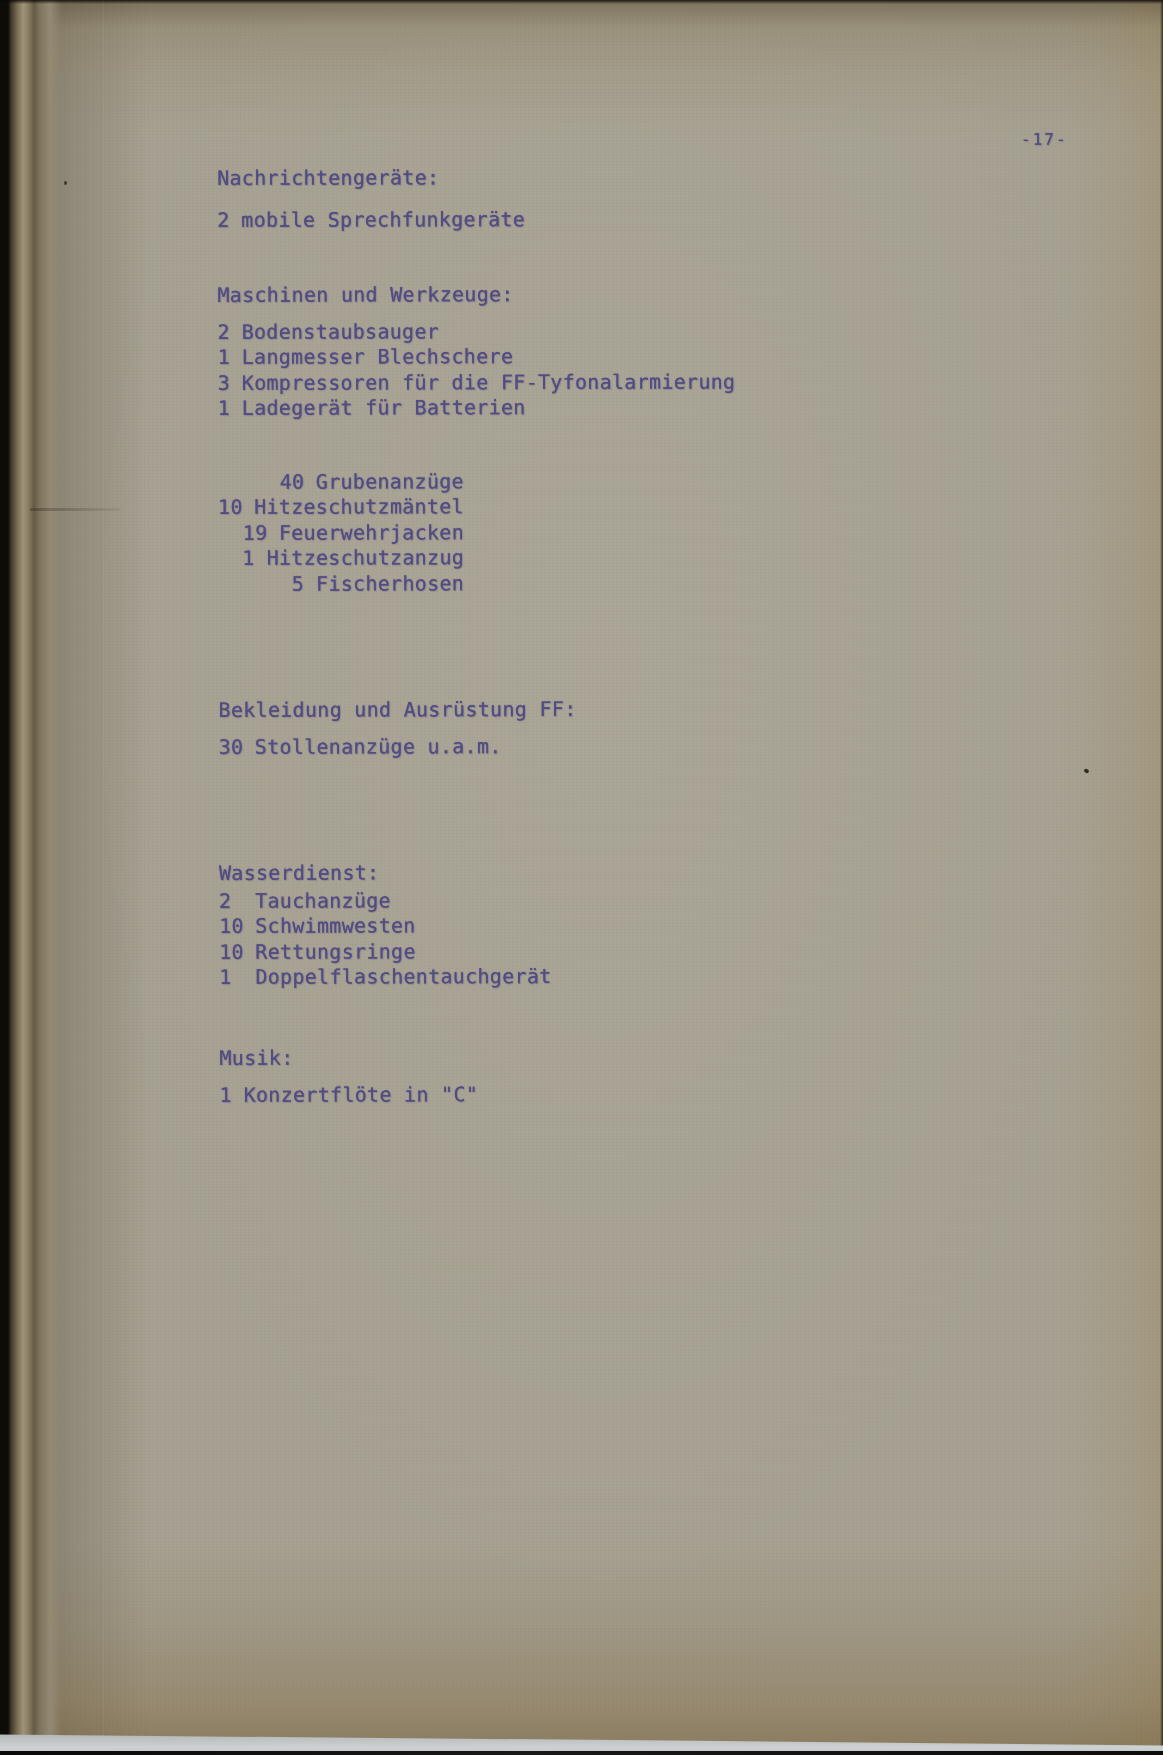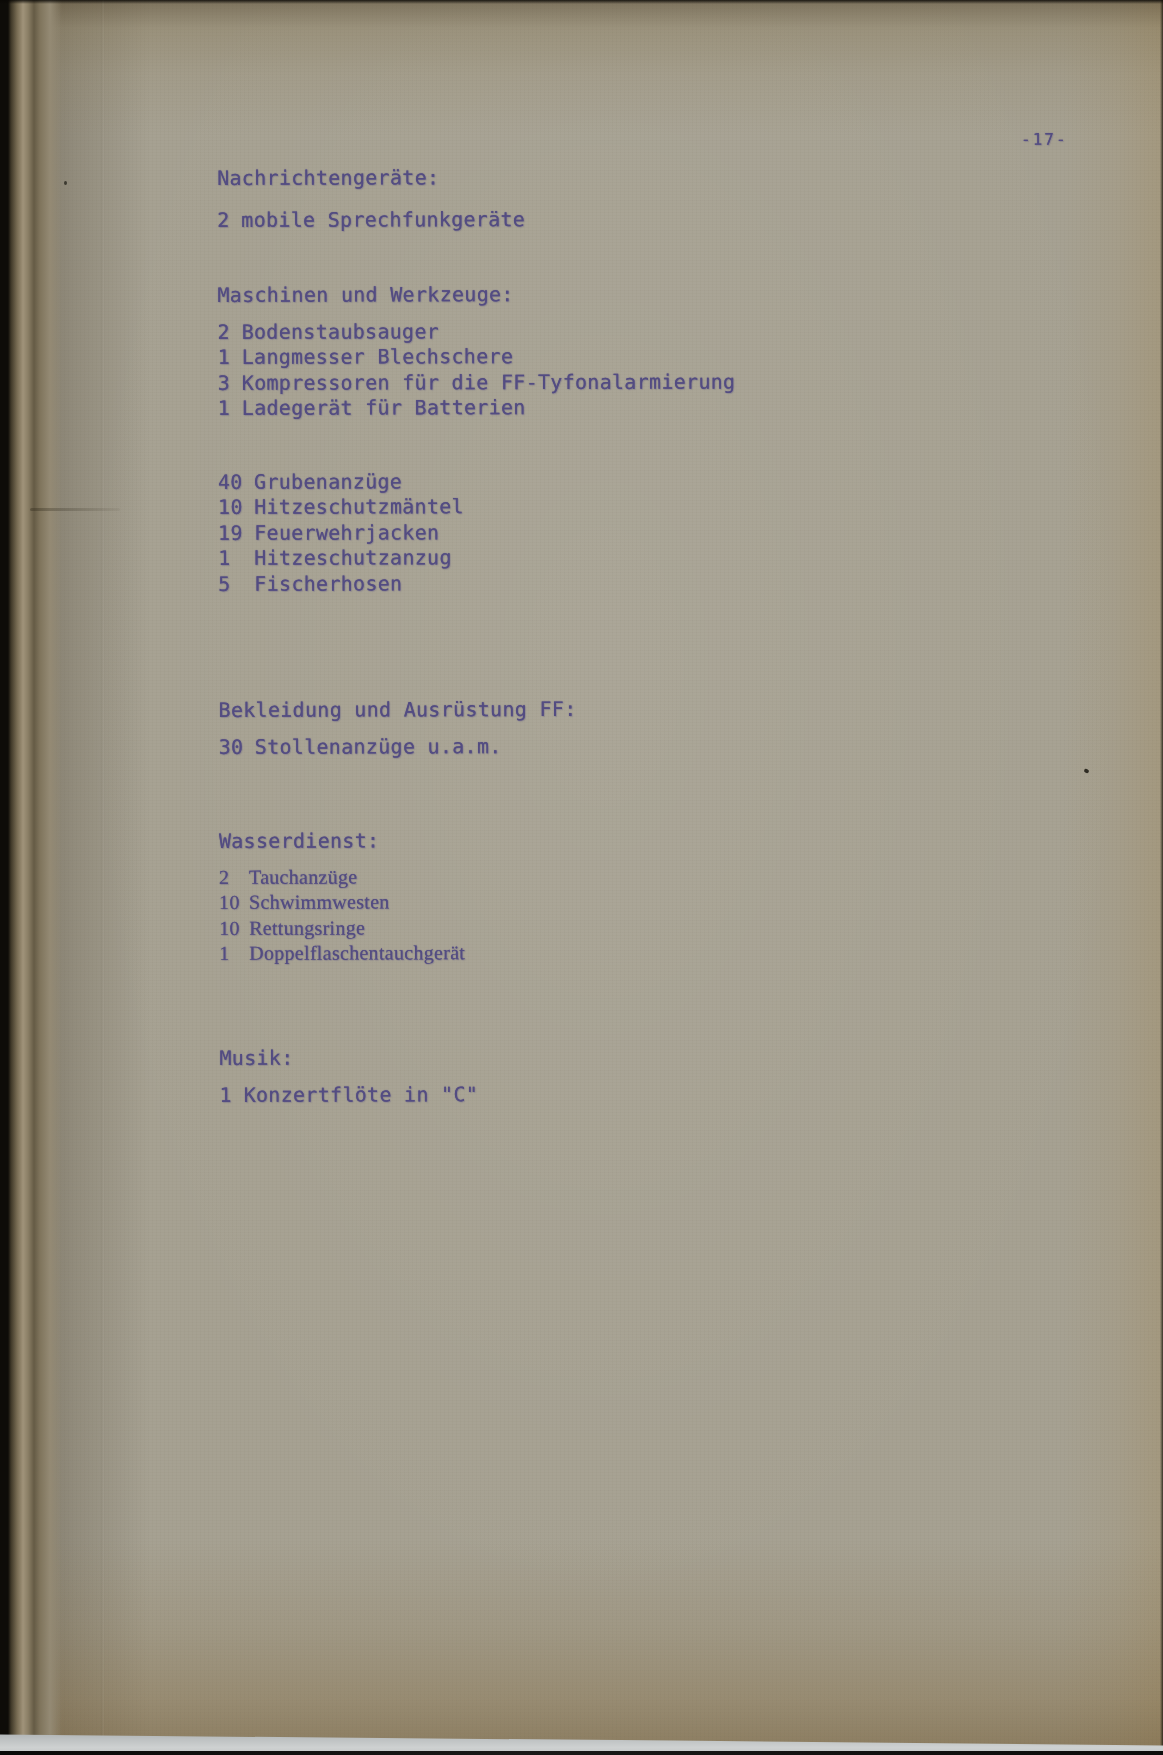--- a/index.html
+++ b/index.html
@@ -129,23 +129,23 @@
   }
   .items { white-space: nowrap; }
   .item-row { line-height: 25.4px; height: 25.4px; }
   .item-row .qty { display: inline-block; margin-right: 1ch; }
   .qw1 .qty { width: 1ch; }
   .qw2 .qty { width: 2ch; }
 
   
   #sec0 { top: 165px; }  #sec0 .items { margin-top: 17px; }
   #sec1 { top: 282px; }  #sec1 .items { margin-top: 12px; }
-  #sec2 { top: 455px; }  #sec2 .items { margin-top: 14px; }
+  #sec2 { top: 455px; }  #sec2 .items { margin-top: 14px; text-align: right; }
   #sec3 { top: 697px; }  #sec3 .items { margin-top: 12px; }
-  #sec4 { top: 828px; }  #sec4 .items { margin-top: 11px; font-family: Liberation Serif, serif; }
+  #sec4 { top: 860px; }  #sec4 .items { margin-top: 3px; }
   #sec5 { top: 1045px; } #sec5 .items { margin-top: 12px; }
 
   
   .speck { position: absolute; border-radius: 50%; }
   .speck-a { left: 64px;  top: 181px; width: 3px; height: 4px; background: #3c3a30; }
   .speck-b { left: 1084px; top: 769px; width: 5px; height: 4px; background: #2f2c23; transform: rotate(25deg); }
 </style>
 </head>
 <body>
 

